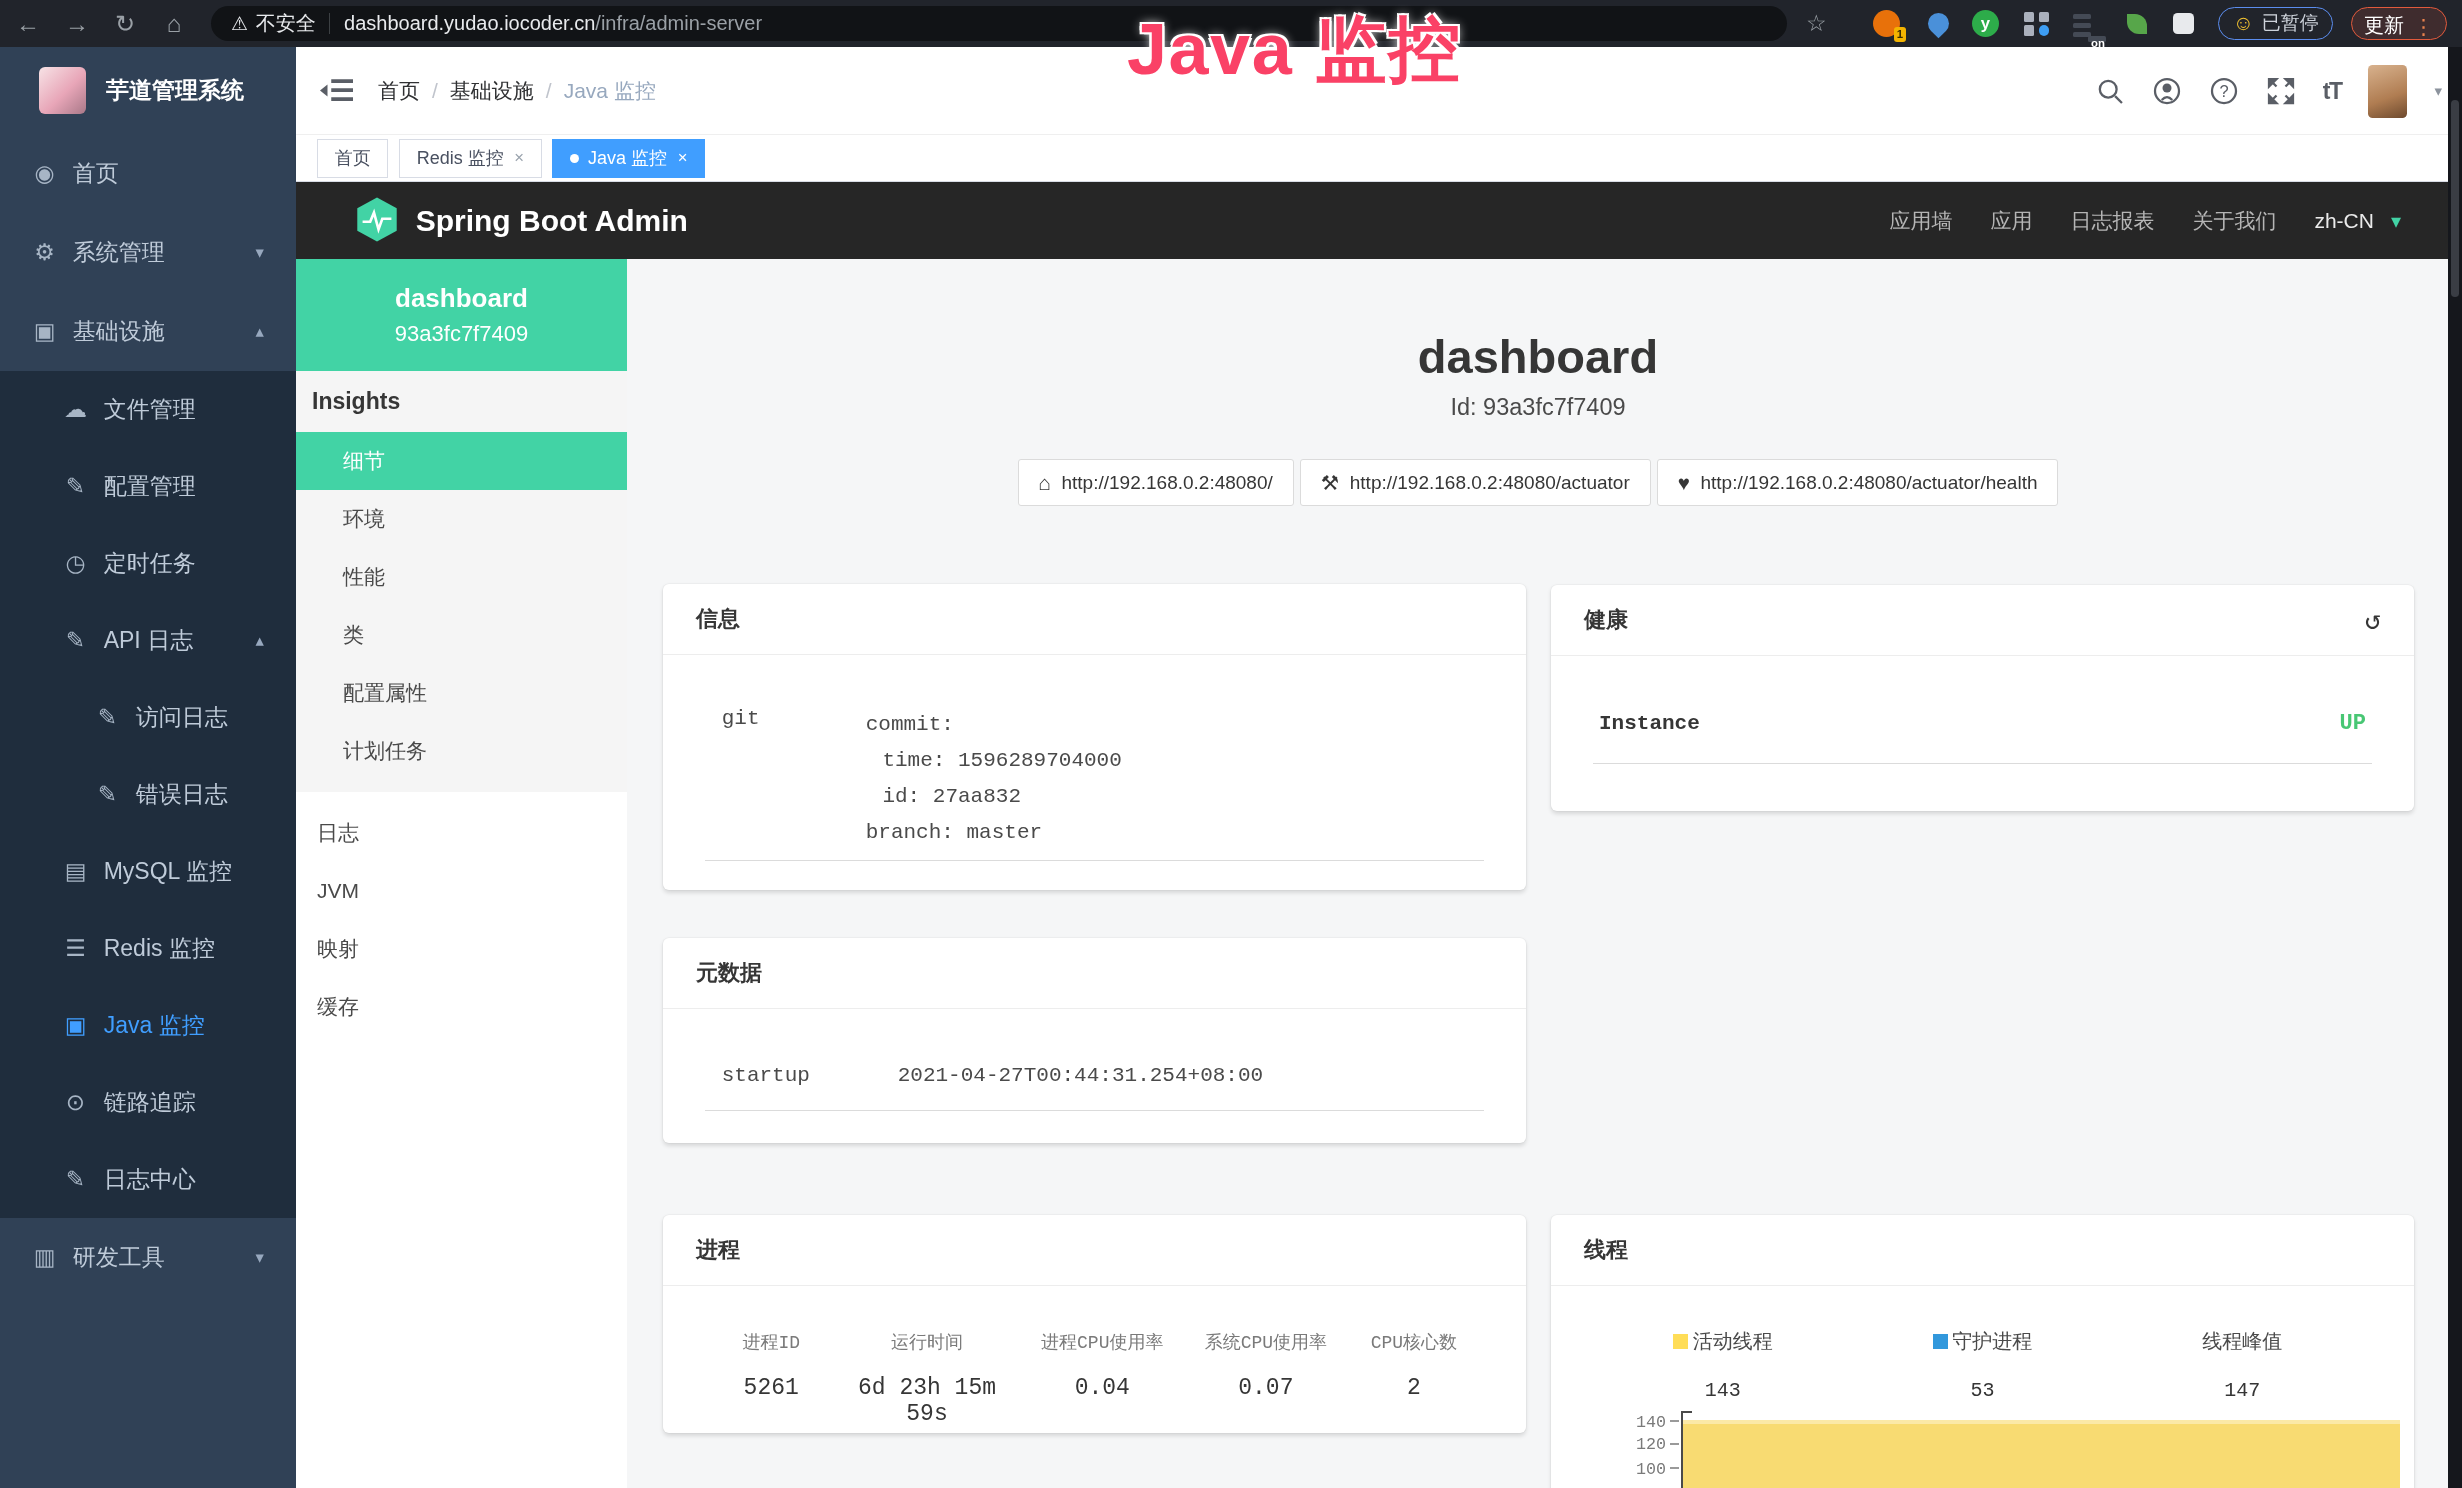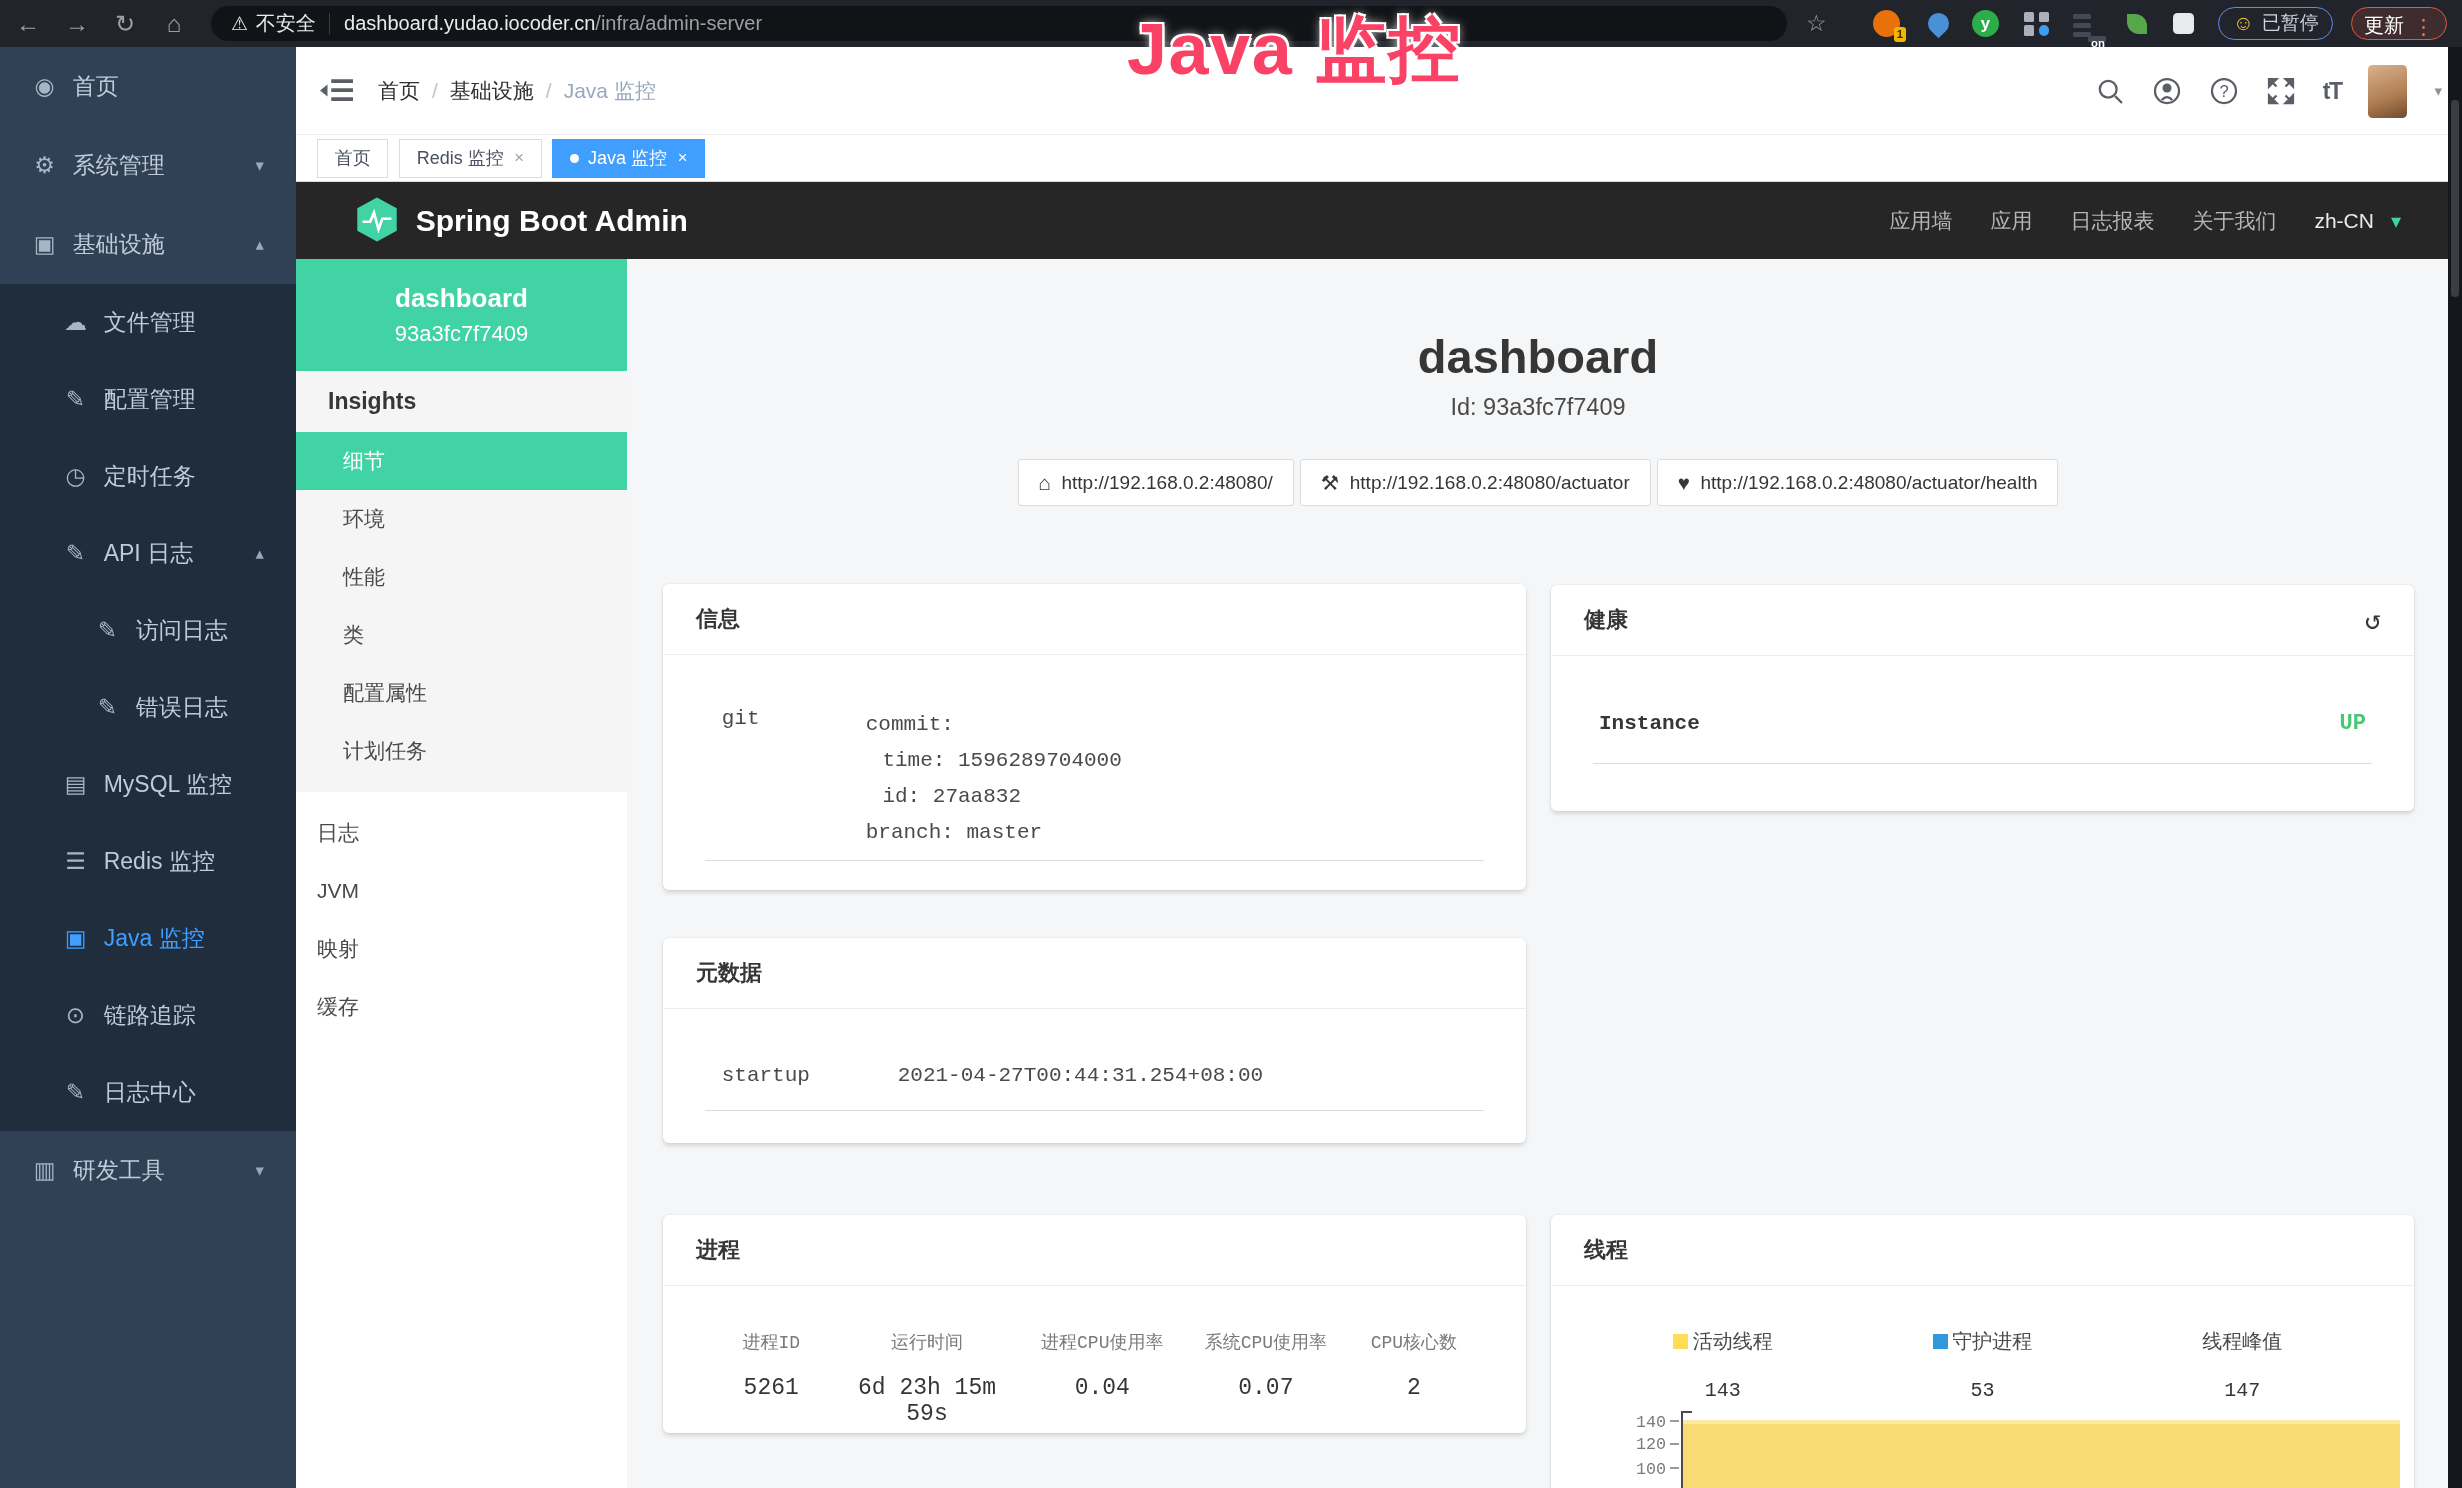--- a/index.html
+++ b/index.html
@@ -92,21 +92,21 @@
   .sba-nav .locale { color:#eaeaea; }
   .loc-caret { color:#42d3a5; font-size:20px; margin-left:-21px; }
 
   
   .sba-side { position:absolute; left:296px; top:259px; width:331px; height:1229px; background:#fff; }
   .inst-head { height:112px; background:#42d3a5; color:#fff; display:flex; flex-direction:column;
           justify-content:center; align-items:center; gap:7.6px; }
   .inst-name { font-size:26px; font-weight:bold; }
   .inst-id { font-size:22px; }
   .sec { background:#f5f5f5; padding-bottom:12px; }
-  .sec-title { height:61px; display:flex; align-items:center; padding-left:32px; font-size:23px; font-weight:bold; color:#363636; }
+  .sec-title { height:61px; display:flex; align-items:center; padding-left:16px; font-size:23px; font-weight:bold; color:#363636; }
   .s-item { height:58px; display:flex; align-items:center; padding-left:47px; font-size:21px; color:#4a4a4a; }
   .s-item.active { background:#42d3a5; color:#fff; }
   .r-item { height:58px; display:flex; align-items:center; padding-left:21px; font-size:21px; color:#4a4a4a; }
   .sec { margin-bottom:12px; }
 
   
   .sba-main { position:absolute; left:627px; top:259px; width:1822px; height:1229px; background:#f5f6f7; overflow:hidden; }
   .page-title { position:absolute; top:70px; left:0; width:100%; text-align:center; font-size:47px; font-weight:bold; color:#363636; }
   .page-id { position:absolute; top:135px; left:0; width:100%; text-align:center; font-size:23.5px; color:#4a4a4a; }
   .links { position:absolute; top:200px; left:0; width:100%; display:flex; justify-content:center; gap:6px; }
@@ -210,20 +210,24 @@
       <span class="face">☺</span>
       <span>已暂停</span>
     </div>
     <div class="update-btn">
       <span>更新</span>
       <span class="kebab">⋮</span>
     </div>
   </div>
 
   <aside class="sidebar">
+    <div class="logo-row">
+      <span class="logo-img"></span>
+      <span class="logo-title">芋道管理系统</span>
+    </div>
     <div class="mi l1">
       <span class="ic">◉</span>
       <span>首页</span>
     </div>
     <div class="mi l1">
       <span class="ic">⚙</span>
       <span>系统管理</span>
       <span class="chev">▾</span>
     </div>
     <div class="mi l1">

